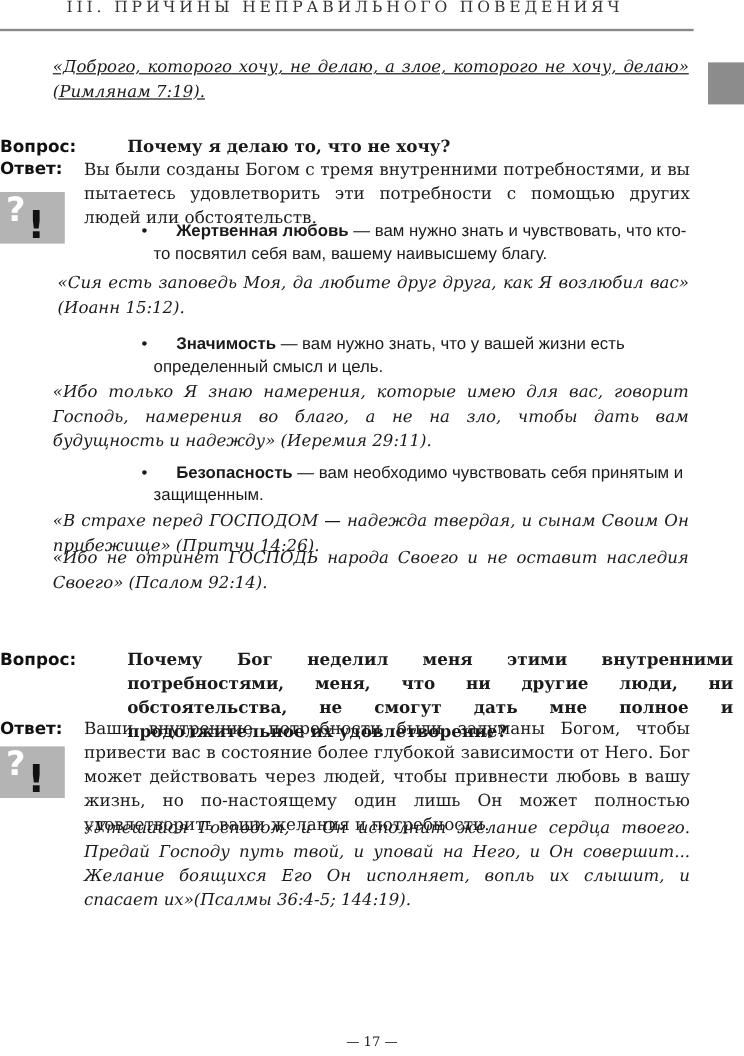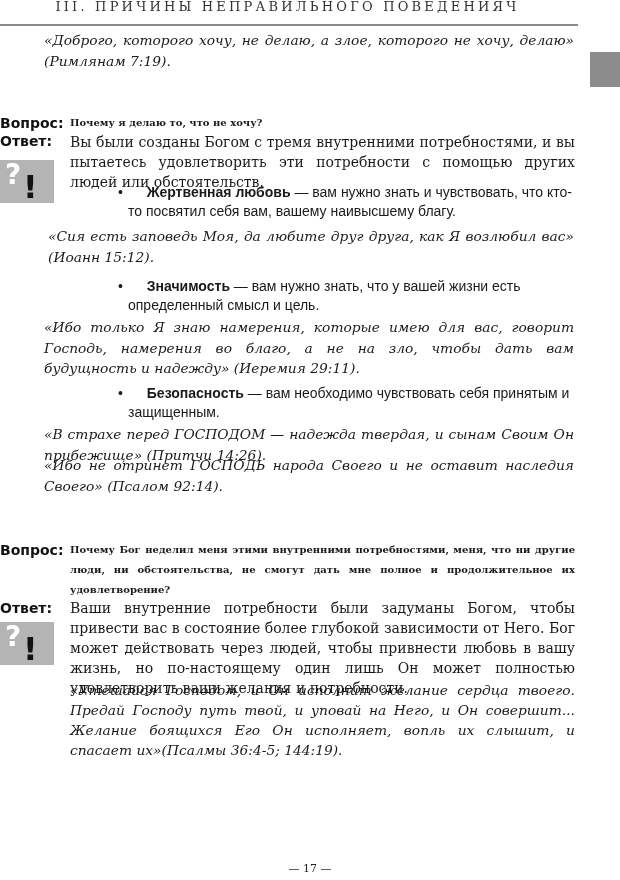--- a/index.html
+++ b/index.html
@@ -18,21 +18,21 @@
   .quote {
     font-family: "DejaVu Serif", serif; font-style: italic;
     font-size: 13.8px; line-height: 20.5px; color: #1a1a1a; text-align: justify;
   }
   .label {
     position: absolute; left: 0; font-family: "DejaVu Sans", sans-serif;
     font-weight: bold; font-size: 14px; line-height: 20px; color: #111;
   }
   .qtext {
     font-family: "DejaVu Serif", serif; font-weight: bold;
-    font-size: 10px; line-height: 20px; color: #1a1a1a; text-align: justify;
+    font-size: 14px; line-height: 20px; color: #1a1a1a; text-align: justify; margin-left: 36px;
   }
   .atext {
     font-family: "DejaVu Serif", serif; font-size: 14px;
     line-height: 20px; color: #1a1a1a; text-align: justify;
   }
   .qa-icon {
     position: absolute; left: 0; width: 54px; height: 43px; background: #b4b4b4;
   }
   .qa-icon .q-mark {
     position: absolute; left: 5px; top: -2px; font-family: "DejaVu Sans", sans-serif;
@@ -52,21 +52,21 @@
     font-family: "DejaVu Serif", serif; font-size: 11px; color: #222;
   }
 </style>
 </head>
 <body>
 
 <div class="running-head">III. ПРИЧИНЫ НЕПРАВИЛЬНОГО ПОВЕДЕНИЯЧ</div>
 <div class="head-rule"></div>
 <div class="thumb-tab"></div>
 
-<p class="block quote" style="top:30px; left:44px; width:530px;">«Доброго, которого хочу, не делаю, а злое, которого не хочу, делаю» (Римлянам 7:19).</p>
+<p class="block quote" style="top:46px; left:44px; width:530px;text-decoration:underline;">«Доброго, которого хочу, не делаю, а злое, которого не хочу, делаю» (Римлянам 7:19).</p>
 
 <section>
   <span class="label" style="top:113px;">Вопрос:</span>
   <p class="block qtext" style="top:113px; left:70px; width:505px;">Почему я делаю то, что не хочу?</p>
 
   <span class="label" style="top:131px;">Ответ:</span>
   <p class="block atext" style="top:132px; left:70px; width:505px;">Вы были созданы Богом с тремя внутренними потребностями, и вы пытаетесь удовлетворить эти потребности с помощью других людей или обстоятельств.</p>
 
   <div class="qa-icon" style="top:160px;">
     <span class="q-mark">?</span>

